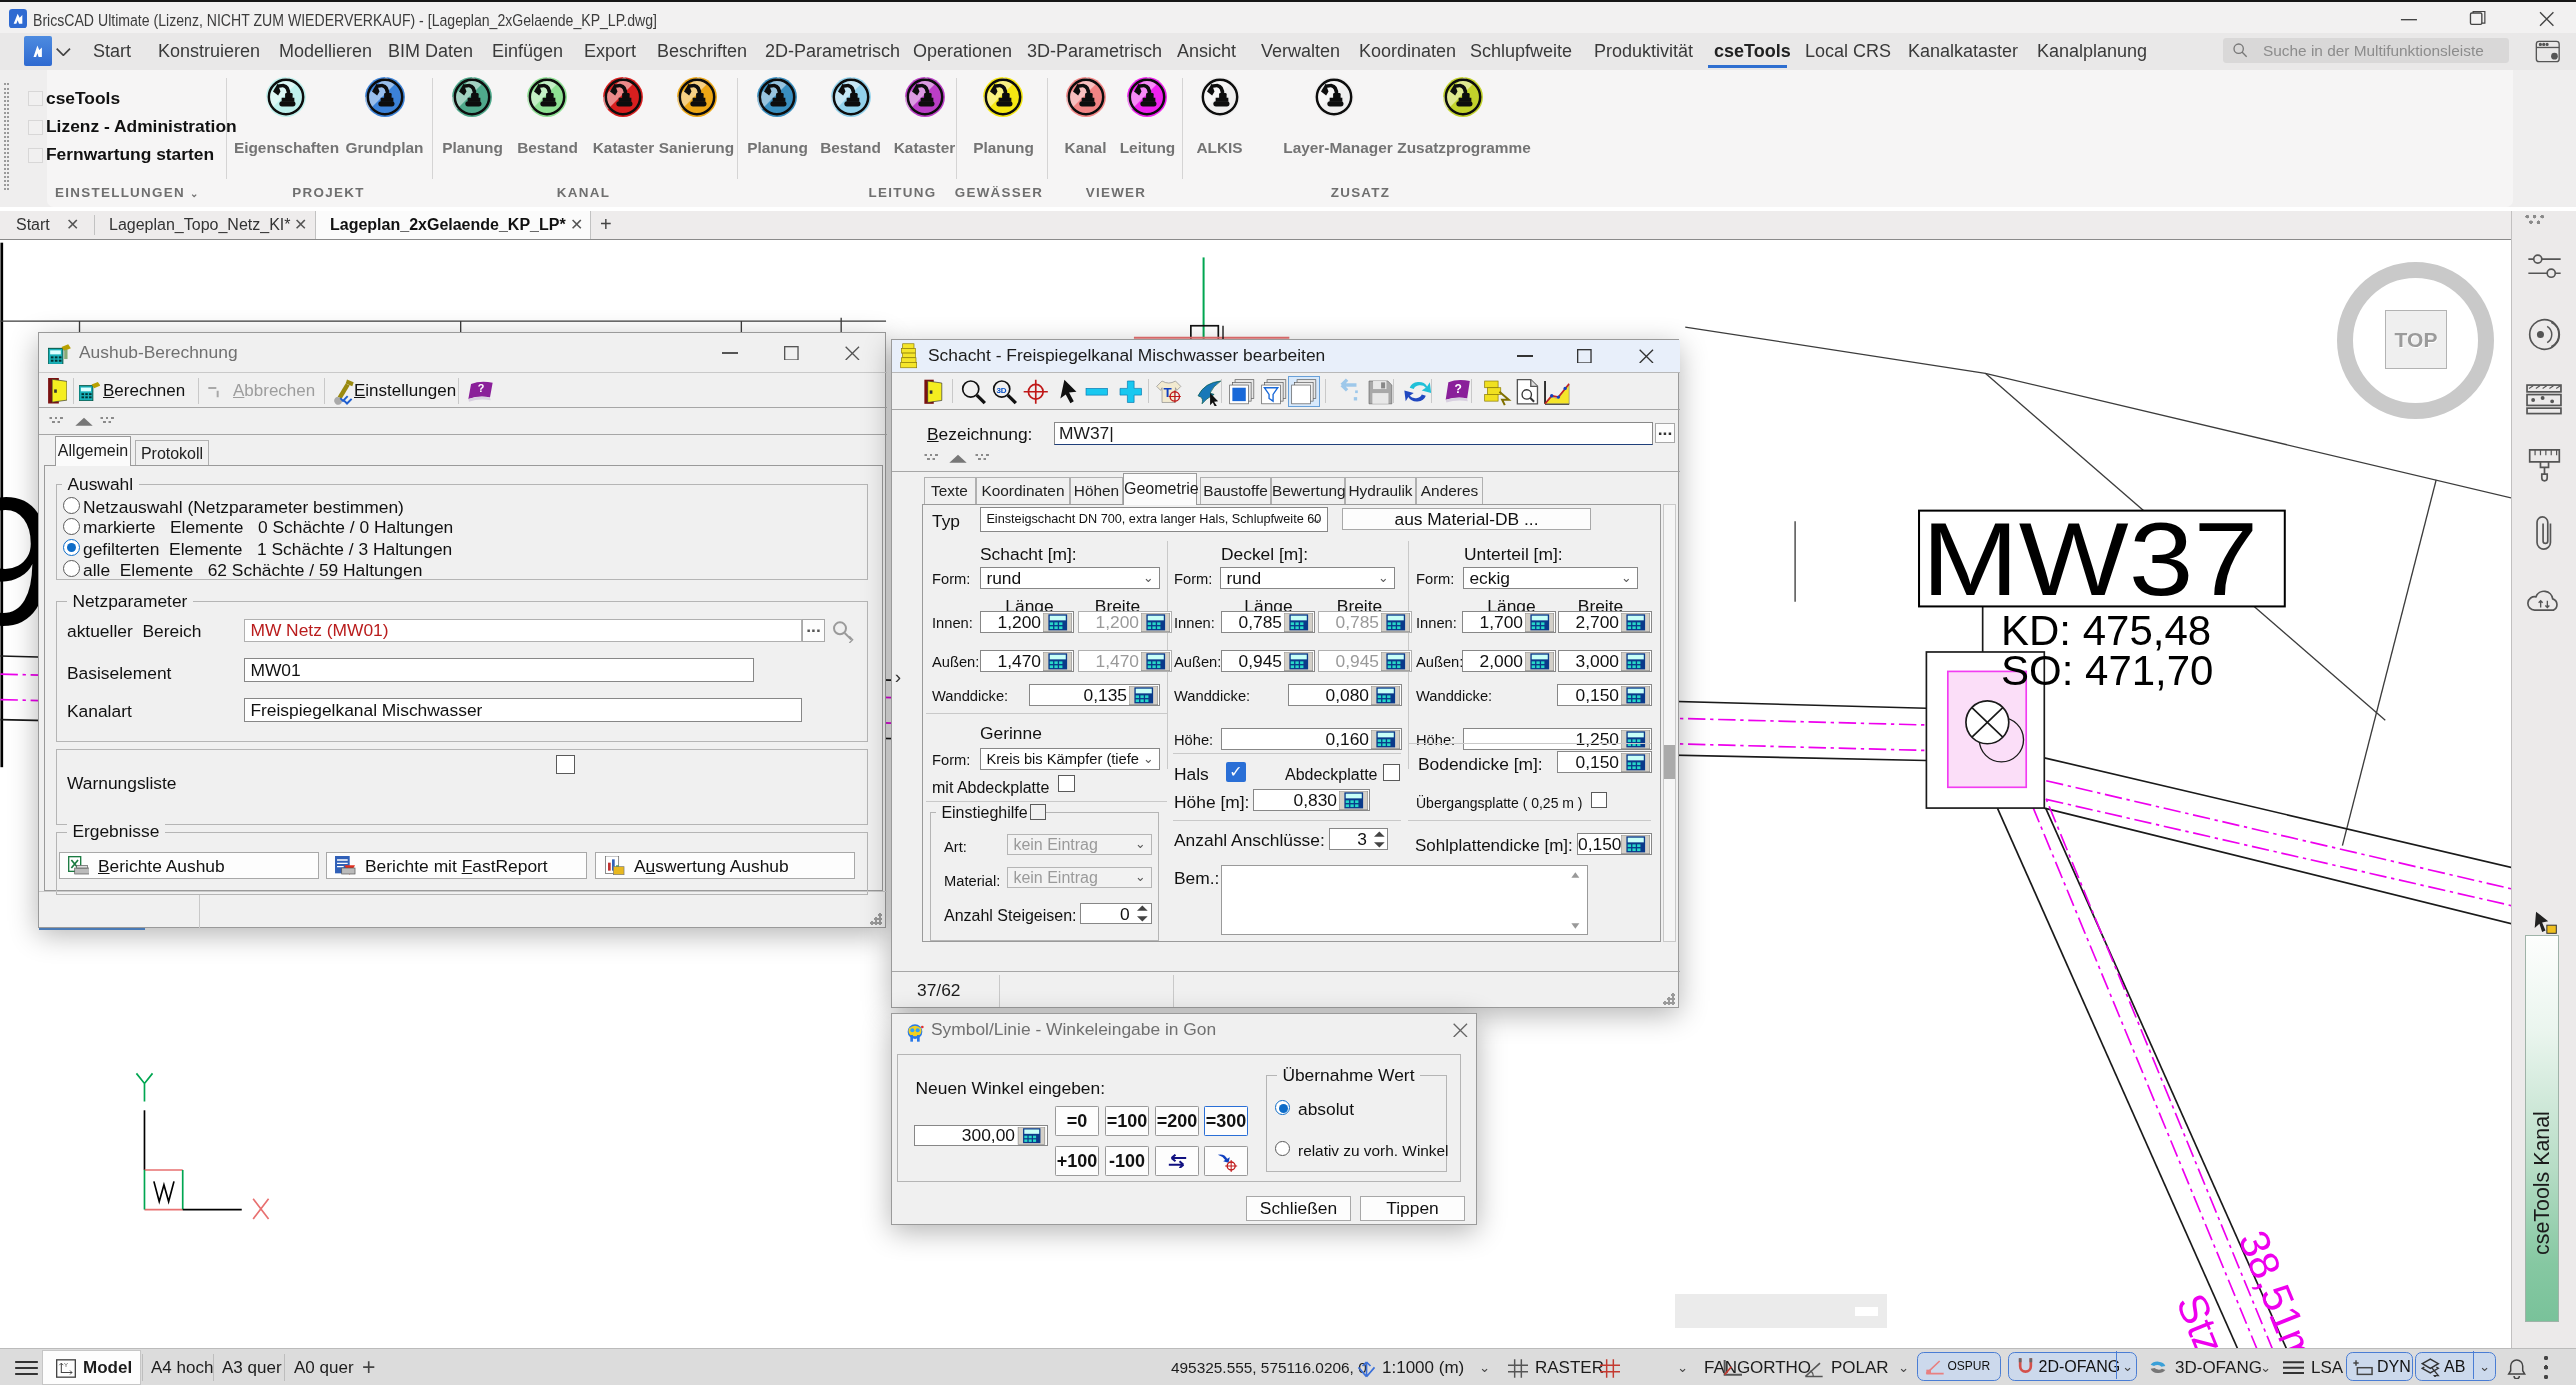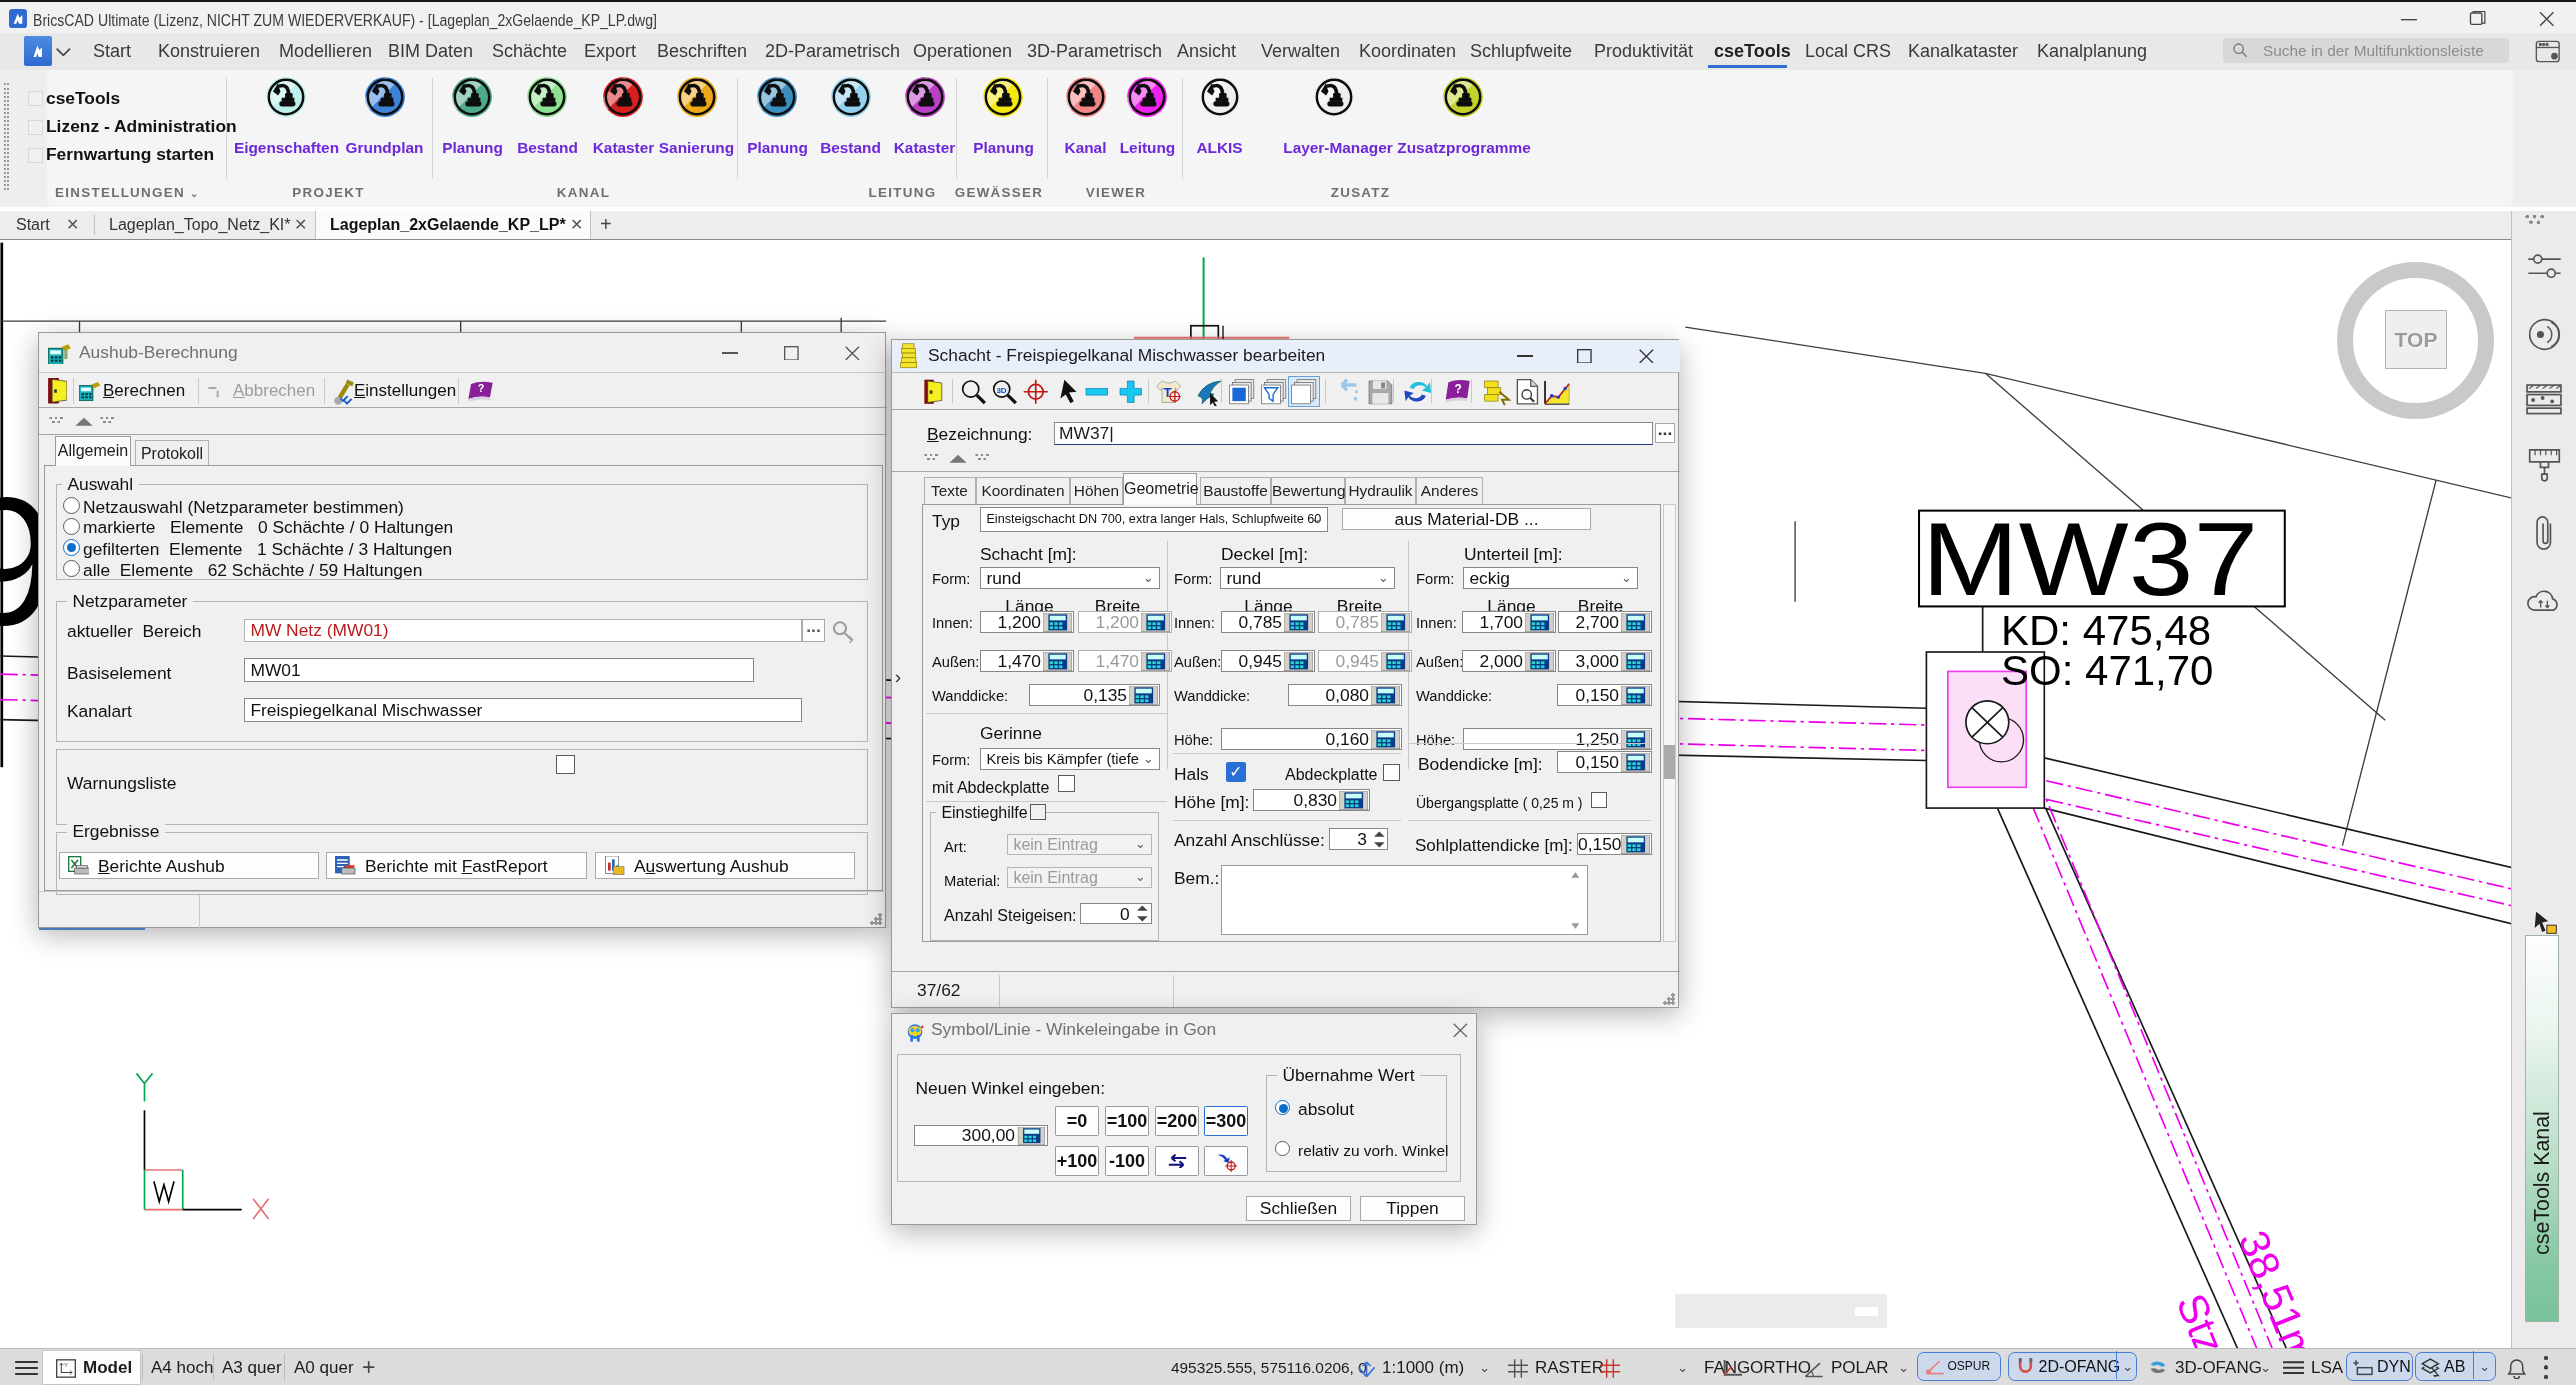--- a/index.html
+++ b/index.html
@@ -9,21 +9,21 @@
 svg{display:block}
 
 #titlebar{left:0;top:0;width:2576px;height:33px;background:#f2f1f1;border-top:2.7px solid #171717}
 #menubar{left:0;top:33px;width:2576px;height:37px;background:#e9e8e8}
 .mi{position:absolute;top:0;height:37px;line-height:36px;font-size:18px;font-weight:500;color:#3a3a3a;white-space:nowrap}
 #ribbon{left:0;top:70px;width:2576px;height:137px;background:#efeeee}
 #ribpanel{position:absolute;left:47px;top:0;width:2466px;height:137px;background:#f6f5f5;border-radius:0 0 6.7px 6.7px}
 .rsep{position:absolute;top:8px;width:0.7px;height:101px;background:#d5d4d4}
 .glabel{position:absolute;top:114px;height:17.4px;line-height:17.4px;font-size:13.4px;font-weight:700;color:#6f6f6f;letter-spacing:1.3px;text-align:center;white-space:nowrap}
 .ricon{position:absolute;top:5.4px;width:44px;height:44px}
-.rlabel{position:absolute;top:67px;height:21.4px;line-height:21.4px;font-size:15.4px;font-weight:600;color:#6d28d9;text-align:center;white-space:nowrap}
+.rlabel{position:absolute;top:67px;height:21.4px;line-height:21.4px;font-size:15.4px;font-weight:600;color:#737373;text-align:center;white-space:nowrap}
 .lrow{position:absolute;left:46px;height:17.4px;line-height:17.4px;font-size:17.4px;font-weight:600;color:#111;white-space:nowrap}
 .lico{position:absolute;left:28px;width:14.7px;height:14.7px;background:#e7e6e6;border:0.7px solid #c9c8c8}
 #tabbar{left:0;top:211px;width:2511px;height:29px;background:#eeecec;border-bottom:1.3px solid #8a8a8a}
 .dtab{position:absolute;top:0;height:27.5px;line-height:27.5px;font-size:16px;color:#333;white-space:nowrap}
 .tx{color:#555;font-size:16px}
 #statusbar{left:0;top:1348px;width:2576px;height:38px;background:#dcdcdc;border-top:0.7px solid #bbb;font-size:17px}
 .sbt{position:absolute;top:0;height:37px;line-height:37px;white-space:nowrap;color:#1c1c1c}
 .chip{position:absolute;top:2.7px;height:29.5px;border:1.7px solid #4a7dd4;border-radius:6.7px;background:#ccd9ec;line-height:27px;font-size:16px;color:#111;white-space:nowrap}
 .chev{color:#444;font-size:13.4px}
 
@@ -166,21 +166,21 @@
   <svg class="a" style="left:29px;top:8px" width="17.4" height="20" viewBox="0 0 27 29">
       <path d="M7 24 L13 6 L16 13 L20 9 L20 24 L15 24 L13 18 L11 24 Z" fill="#fff"></path>
     </svg>
   <svg class="a" style="left:56px;top:14.7px" width="14.7" height="8" viewBox="0 0 22 12">
       <path d="M1 1 L11 11 L21 1" stroke="#444" stroke-width="2.5" fill="none"></path>
     </svg>
   <div class="mi" style="left:93px">Start</div>
   <div class="mi" style="left:158px">Konstruieren</div>
   <div class="mi" style="left:279px">Modellieren</div>
   <div class="mi" style="left:388px">BIM Daten</div>
-  <div class="mi" style="left:492px">Schächte</div>
+  <div class="mi" style="left:492px">Einfügen</div>
   <div class="mi" style="left:584px">Export</div>
   <div class="mi" style="left:657px">Beschriften</div>
   <div class="mi" style="left:765px">2D-Parametrisch</div>
   <div class="mi" style="left:913px">Operationen</div>
   <div class="mi" style="left:1027px">3D-Parametrisch</div>
   <div class="mi" style="left:1177px">Ansicht</div>
   <div class="mi" style="left:1261px">Verwalten</div>
   <div class="mi" style="left:1359px">Koordinaten</div>
   <div class="mi" style="left:1470px">Schlupfweite</div>
   <div class="mi" style="left:1594px">Produktivität</div>

